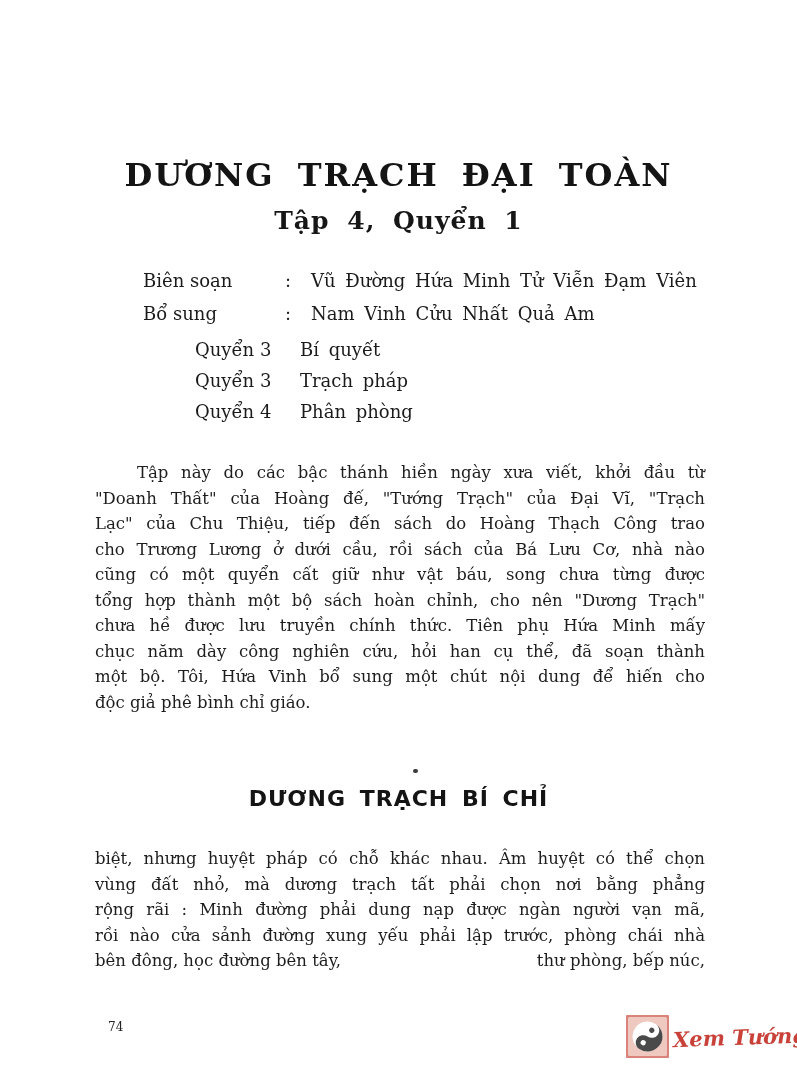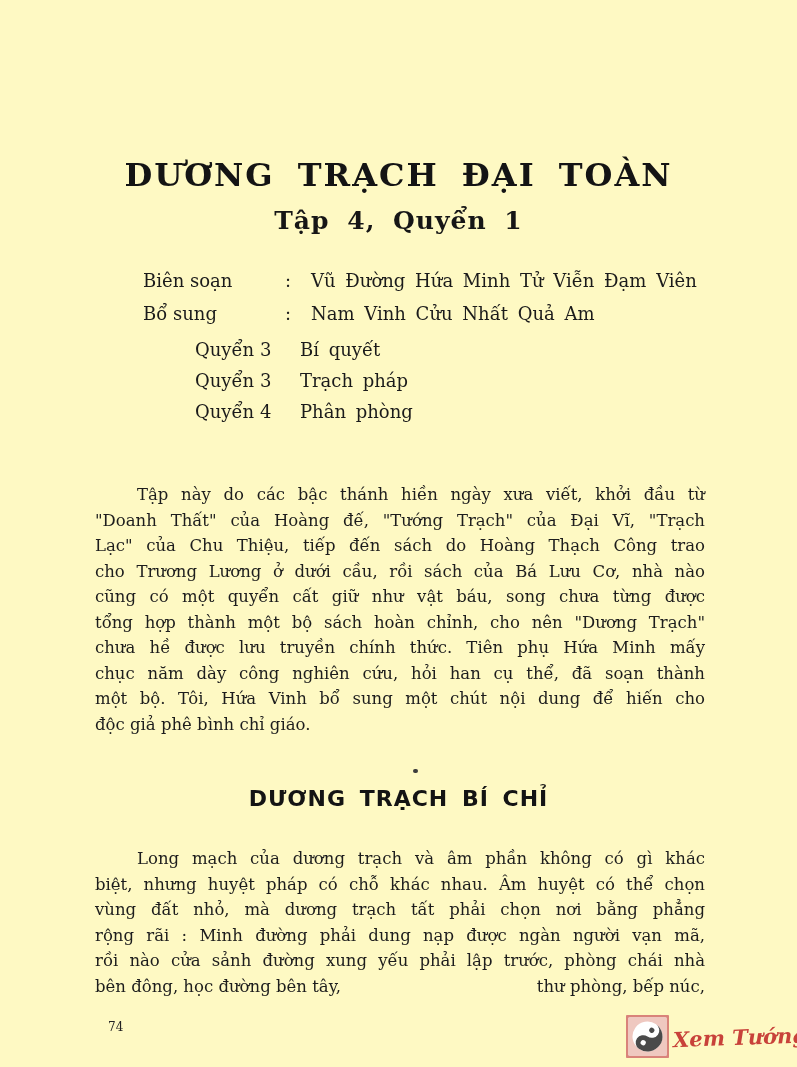--- a/index.html
+++ b/index.html
@@ -1,20 +1,20 @@
 <!DOCTYPE html>
 <html><head>
 <meta charset="utf-8">
 <style>
   html,body{margin:0;padding:0;background:#e8e8e8;}
   .page{
     position:relative;
     width:797px;height:1067px;
     margin:0 auto;
-    background:#fef9c3;
+    background:#ffffff;
     font-family:"DejaVu Serif","Liberation Serif",serif;
     color:#1b1b1b;
     overflow:hidden;
   }
   
   .book-title{
     position:absolute;top:156px;left:0;width:797px;
     text-align:center;
     font-size:32px;font-weight:bold;
     letter-spacing:2px;word-spacing:10px;
@@ -33,21 +33,21 @@
   .credit-label{width:142px;}
   .credit-colon{width:26px;}
   .credit-value{flex:1;word-spacing:4px;}
   
   .volumes{position:absolute;top:334px;left:195px;width:420px;}
   .volume-row{height:31px;display:flex;align-items:center;font-size:18px;}
   .volume-no{width:105px;}
   .volume-name{word-spacing:4px;}
   
   .para{position:absolute;left:95px;width:610px;}
-  .para-intro{top:482px;}
+  .para-intro{top:460px;}
   .para-body{top:846px;}
   .tline{
     height:25.5px;line-height:25.5px;
     font-size:16.5px;
     white-space:nowrap;
     color:#1d1d1d;
   }
   .just{
     white-space:normal;
     text-align:justify;
@@ -136,21 +136,20 @@
     <div class="tline just">chưa hề được lưu truyền chính thức. Tiên phụ Hứa Minh mấy</div>
     <div class="tline just">chục năm dày công nghiên cứu, hỏi han cụ thể, đã soạn thành</div>
     <div class="tline just">một bộ. Tôi, Hứa Vinh bổ sung một chút nội dung để hiến cho</div>
     <div class="tline">độc giả phê bình chỉ giáo.</div>
   </div>
 
   <div class="section-dot"></div>
   <div class="section-heading">DƯƠNG TRẠCH BÍ CHỈ</div>
 
   <div class="para para-body">
-    <div class="tline just indent">Long mạch của dương trạch và âm phần không có gì khác</div>
     <div class="tline just">biệt, nhưng huyệt pháp có chỗ khác nhau. Âm huyệt có thể chọn</div>
     <div class="tline just">vùng đất nhỏ, mà dương trạch tất phải chọn nơi bằng phẳng</div>
     <div class="tline just">rộng rãi : Minh đường phải dung nạp được ngàn người vạn mã,</div>
     <div class="tline just">rồi nào cửa sảnh đường xung yếu phải lập trước, phòng chái nhà</div>
     <div class="tline split-line">
       <span>bên đông, học đường bên tây,</span>
       <span>thư phòng, bếp núc,</span>
     </div>
   </div>
 

